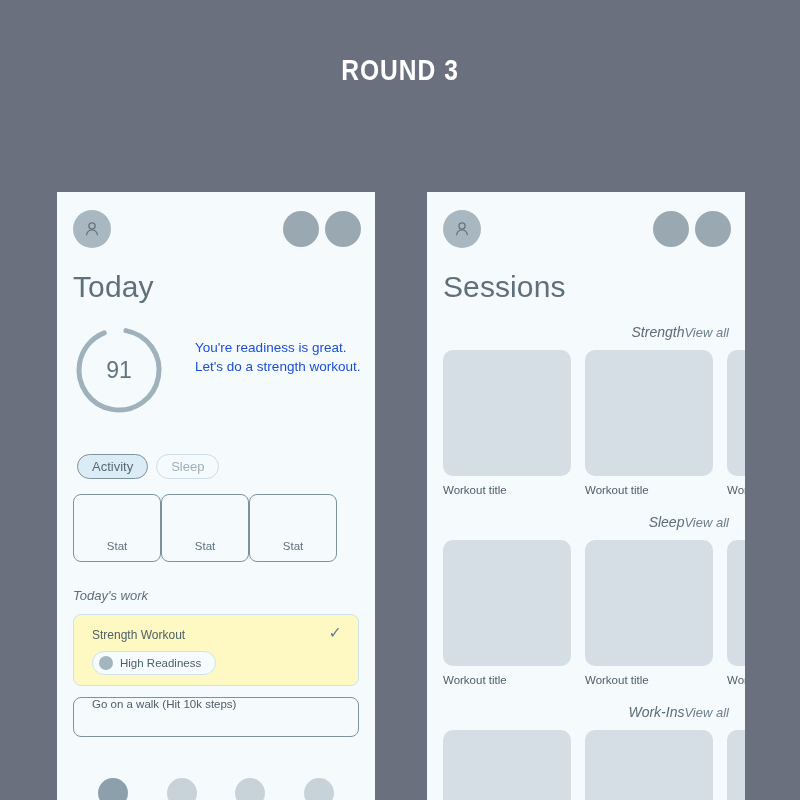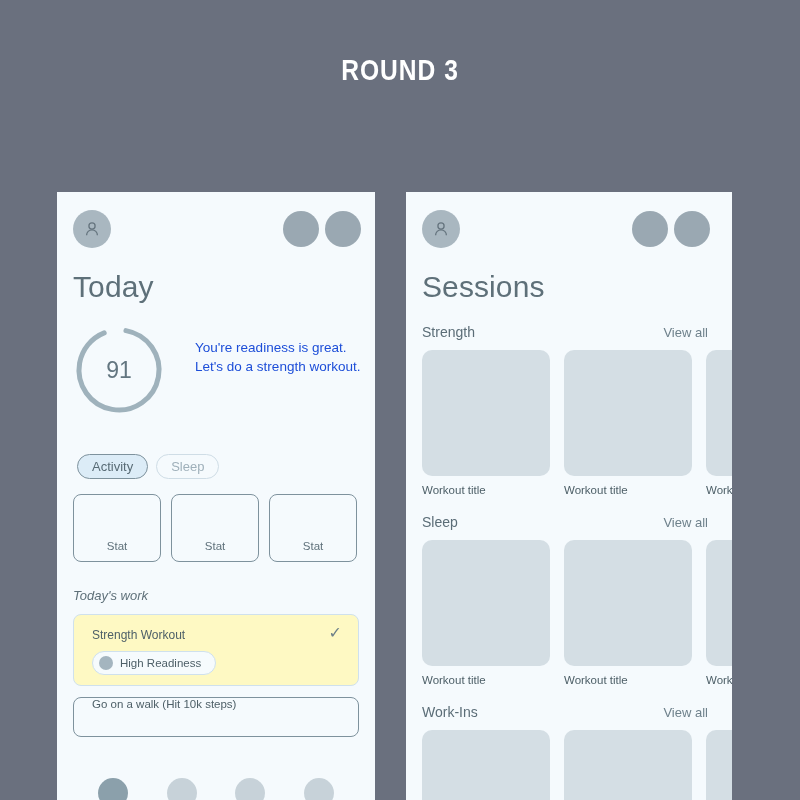--- a/index.html
+++ b/index.html
@@ -34,21 +34,21 @@
   
   .phone {
     position: absolute;
     top: 192px;
     width: 318px;
     height: 608px;
     background: #f5fafd;
     overflow: hidden;
   }
   #phone-today   { left: 57px; }
-  #phone-sessions{ left: 406px; padding-left: 8px; }
+  #phone-sessions{ left: 427px; }
 
   
   .topbar {
     position: absolute;
     top: 18px;
     left: 0;
     width: 318px;
     height: 42px;
   }
   .avatar {
@@ -150,21 +150,20 @@
     border: 1px solid #cfdde6;
     color: #9fb0ba;
   }
 
   
   #stat-row {
     position: absolute;
     left: 16px;
     top: 302px;
     display: flex;
-    gap: 10px;
   }
   .stat-card {
     width: 88px;
     height: 68px;
     border: 1px solid #7e929d;
     border-radius: 8px;
     box-sizing: border-box;
     position: relative;
     background: transparent;
   }
@@ -283,21 +282,22 @@
     width: 318px;
     bottom: 0;
   }
   .session-section { position: relative; margin-bottom: 14px; }
   .section-header {
     position: relative;
     height: 24px;
     padding: 0 16px;
     display: flex;
     align-items: center;
-    justify-content: space-between;
+    justify-content: flex-end;
+    font-style: italic;
   }
   .section-title {
     font-size: 14px;
     color: #5b6d77;
   }
   .section-viewall {
     font-size: 13px;
     color: #6e818b;
   }
   .session-row {

